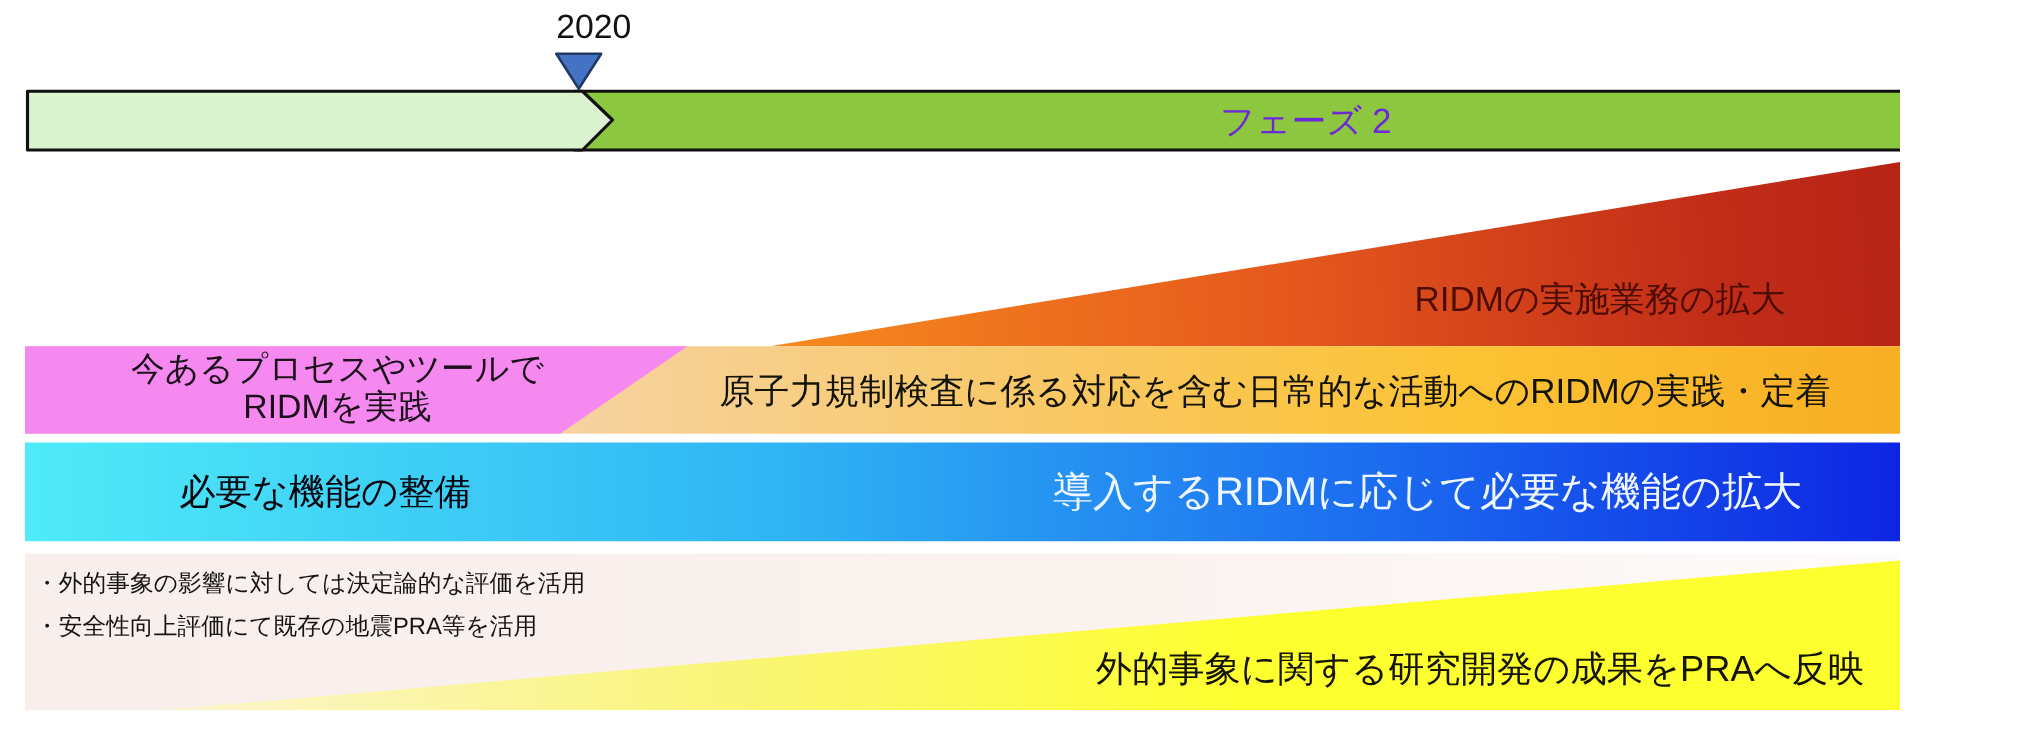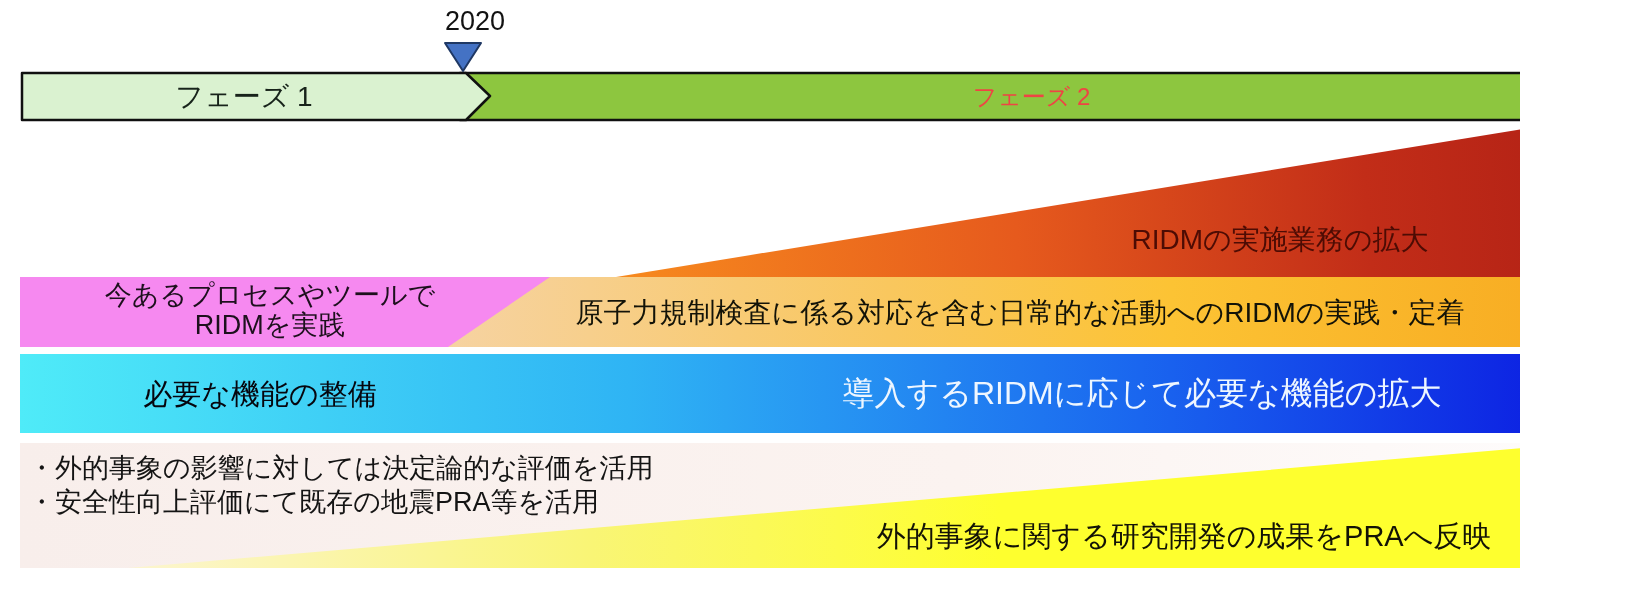--- a/index.html
+++ b/index.html
@@ -14,27 +14,27 @@
   .lbl{
     position:absolute;
     text-align:center;
     white-space:nowrap;
     color:#111;
     font-family:"Liberation Sans","DejaVu Sans",sans-serif;
   }
   .lbl.left{text-align:left;}
   .year{left:418px;top:6px;width:114px;font-size:27px;line-height:30px;color:#121212;}
   .phase1{left:22px;top:81px;width:444px;font-size:28px;line-height:31px;color:#17231a;}
-  .phase2{left:466px;top:81px;width:1131px;font-size:24px;line-height:31px;color:#ef4444;}
+  .phase2{left:479px;top:81px;width:1131px;font-size:28px;line-height:31px;color:#6d28d9;}
   .expansion{left:1080px;top:224px;width:400px;font-size:28px;line-height:31px;color:#4d0c04;text-align:center;}
   .practice1{left:60px;top:280px;width:420px;font-size:27px;line-height:30px;color:#1d101d;}
   .practice2{left:560px;top:297px;width:920px;font-size:28px;line-height:31px;color:#131308;}
   .func1{left:60px;top:378px;width:400px;font-size:29px;line-height:32px;color:#06060e;font-family:Liberation Serif, serif;}
   .func2{left:760px;top:377px;width:764px;font-size:32px;line-height:32px;color:#eef6ff;}
-  .bullets{left:28px;top:451px;width:780px;font-size:27px;line-height:34px;color:#141414;}
+  .bullets{left:28px;top:451px;width:780px;font-size:19px;line-height:34px;color:#141414;}
   .yellowlbl{left:834px;top:520px;width:700px;font-size:29px;line-height:32px;color:#131306;}
 </style>
 </head>
 <body>
 
 <div id="canvas">
 
   <svg id="shapes" viewBox="0 0 1634 593" xmlns="http://www.w3.org/2000/svg">
     <defs>
       <linearGradient id="gradRed" gradientUnits="userSpaceOnUse" x1="616" y1="260" x2="1618" y2="200">
@@ -79,21 +79,20 @@
     <polygon points="128,568 1582,443 1620,503 1582,568" fill="url(#gradYellow)"></polygon>
 
     <polygon points="460,73 1597,73 1620,96 1597,120 460,120" fill="#8dc63f" stroke="#101010" stroke-width="2.5" stroke-linejoin="round"></polygon>
     <polygon points="22,73 466,73 490,96 466,120 22,120" fill="#daf2d0" stroke="#101010" stroke-width="2.5" stroke-linejoin="round"></polygon>
 
     <polygon points="445,43 481,43 463,71" fill="#4472c4" stroke="#1f3864" stroke-width="2" stroke-linejoin="round"></polygon>
   </svg>
 
   <div class="lbl year">2020</div>
 
-  <div class="lbl phase1">フェーズ 1</div>
 
   <div class="lbl phase2">フェーズ 2</div>
 
   <div class="lbl expansion">RIDMの実施業務の拡大</div>
 
   <div class="lbl practice1">
     <div>今あるプロセスやツールで</div>
     <div>RIDMを実践</div>
   </div>
 

